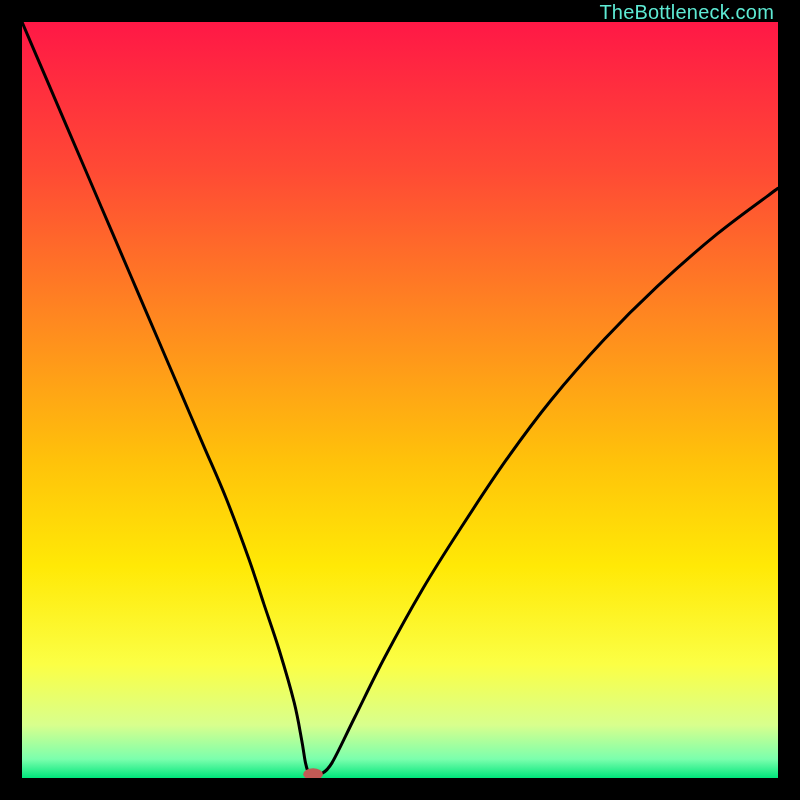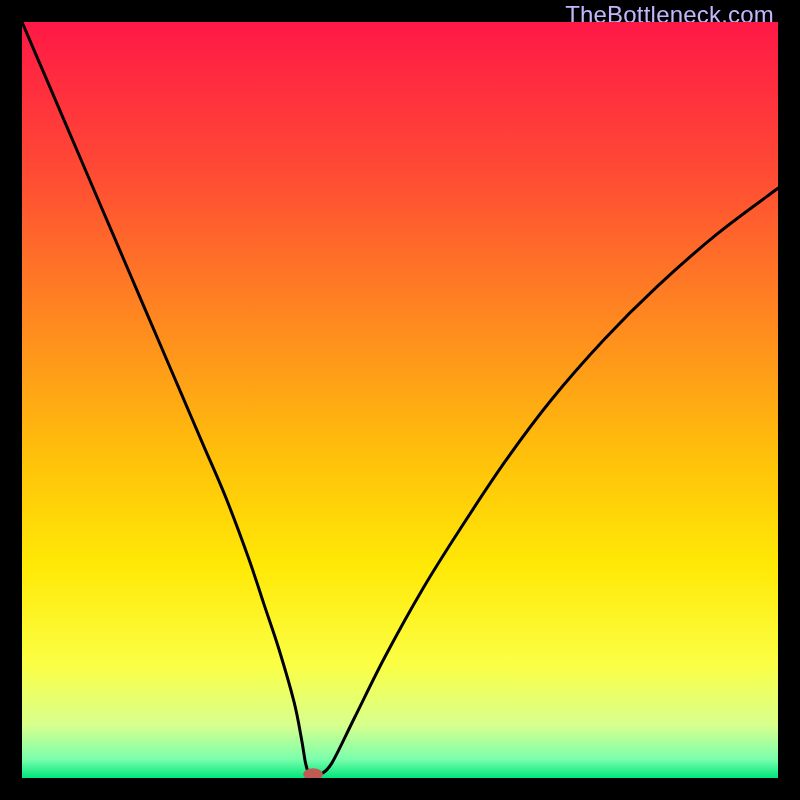--- a/index.html
+++ b/index.html
@@ -23,22 +23,22 @@
     position: absolute;
     left: 22px;
     top: 22px;
     width: 756px;
     height: 756px;
   }
   .watermark {
     position: absolute;
     top: 1px;
     right: 26px;
-    color: #c4b5fd;
-    font-size: 24px;
+    color: #5eead4;
+    font-size: 20px;
     letter-spacing: 0.2px;
     font-weight: 500;
     user-select: none;
   }
   svg { display: block; }
 </style>
 </head>
 <body>
 
 <div class="frame">

